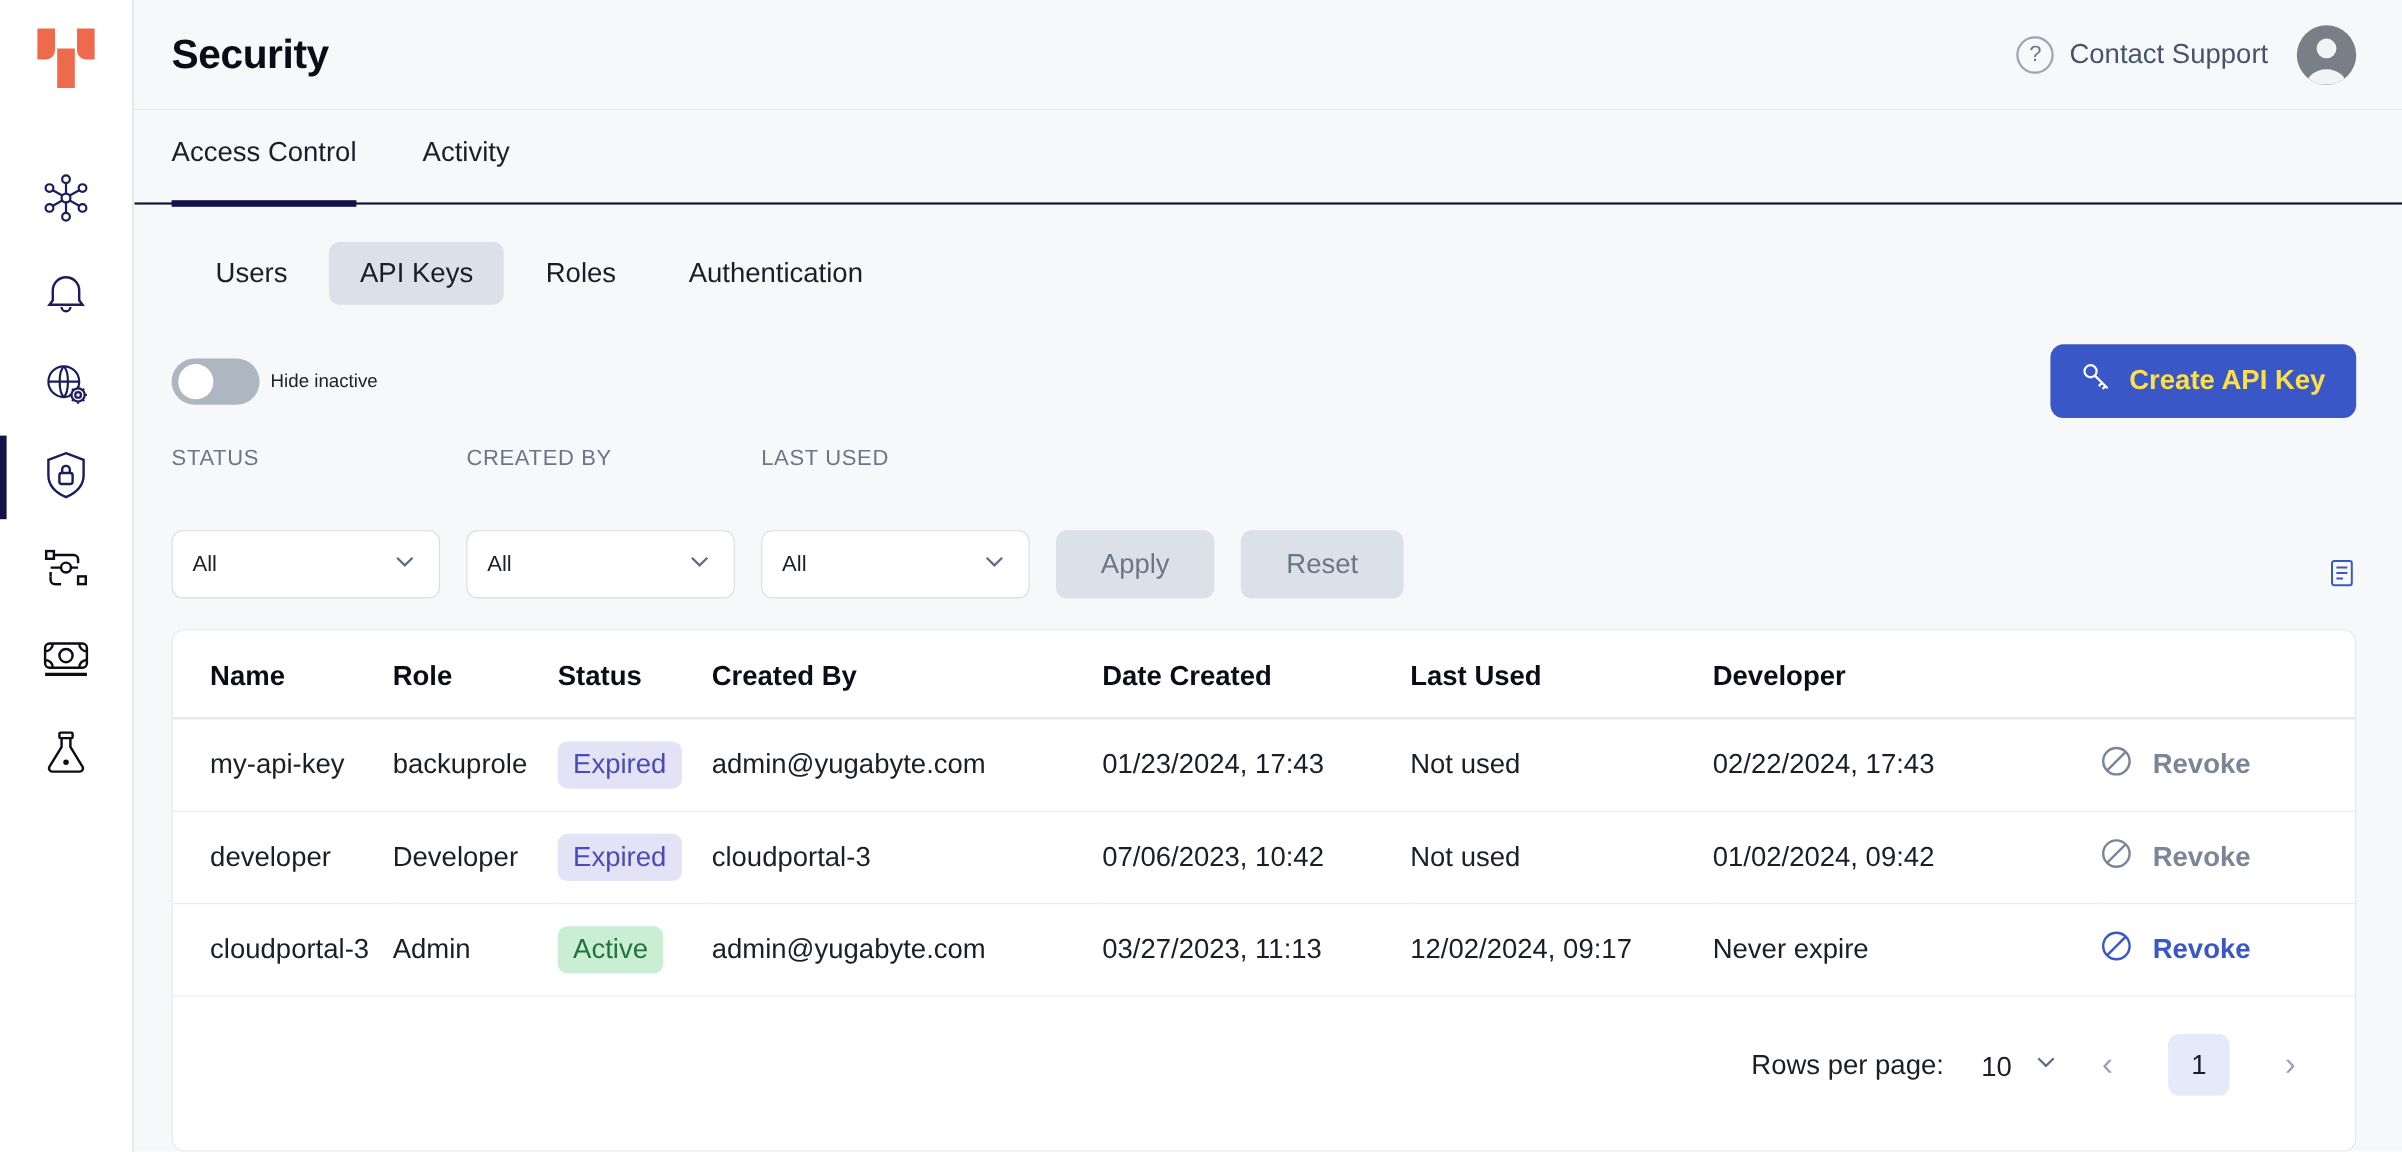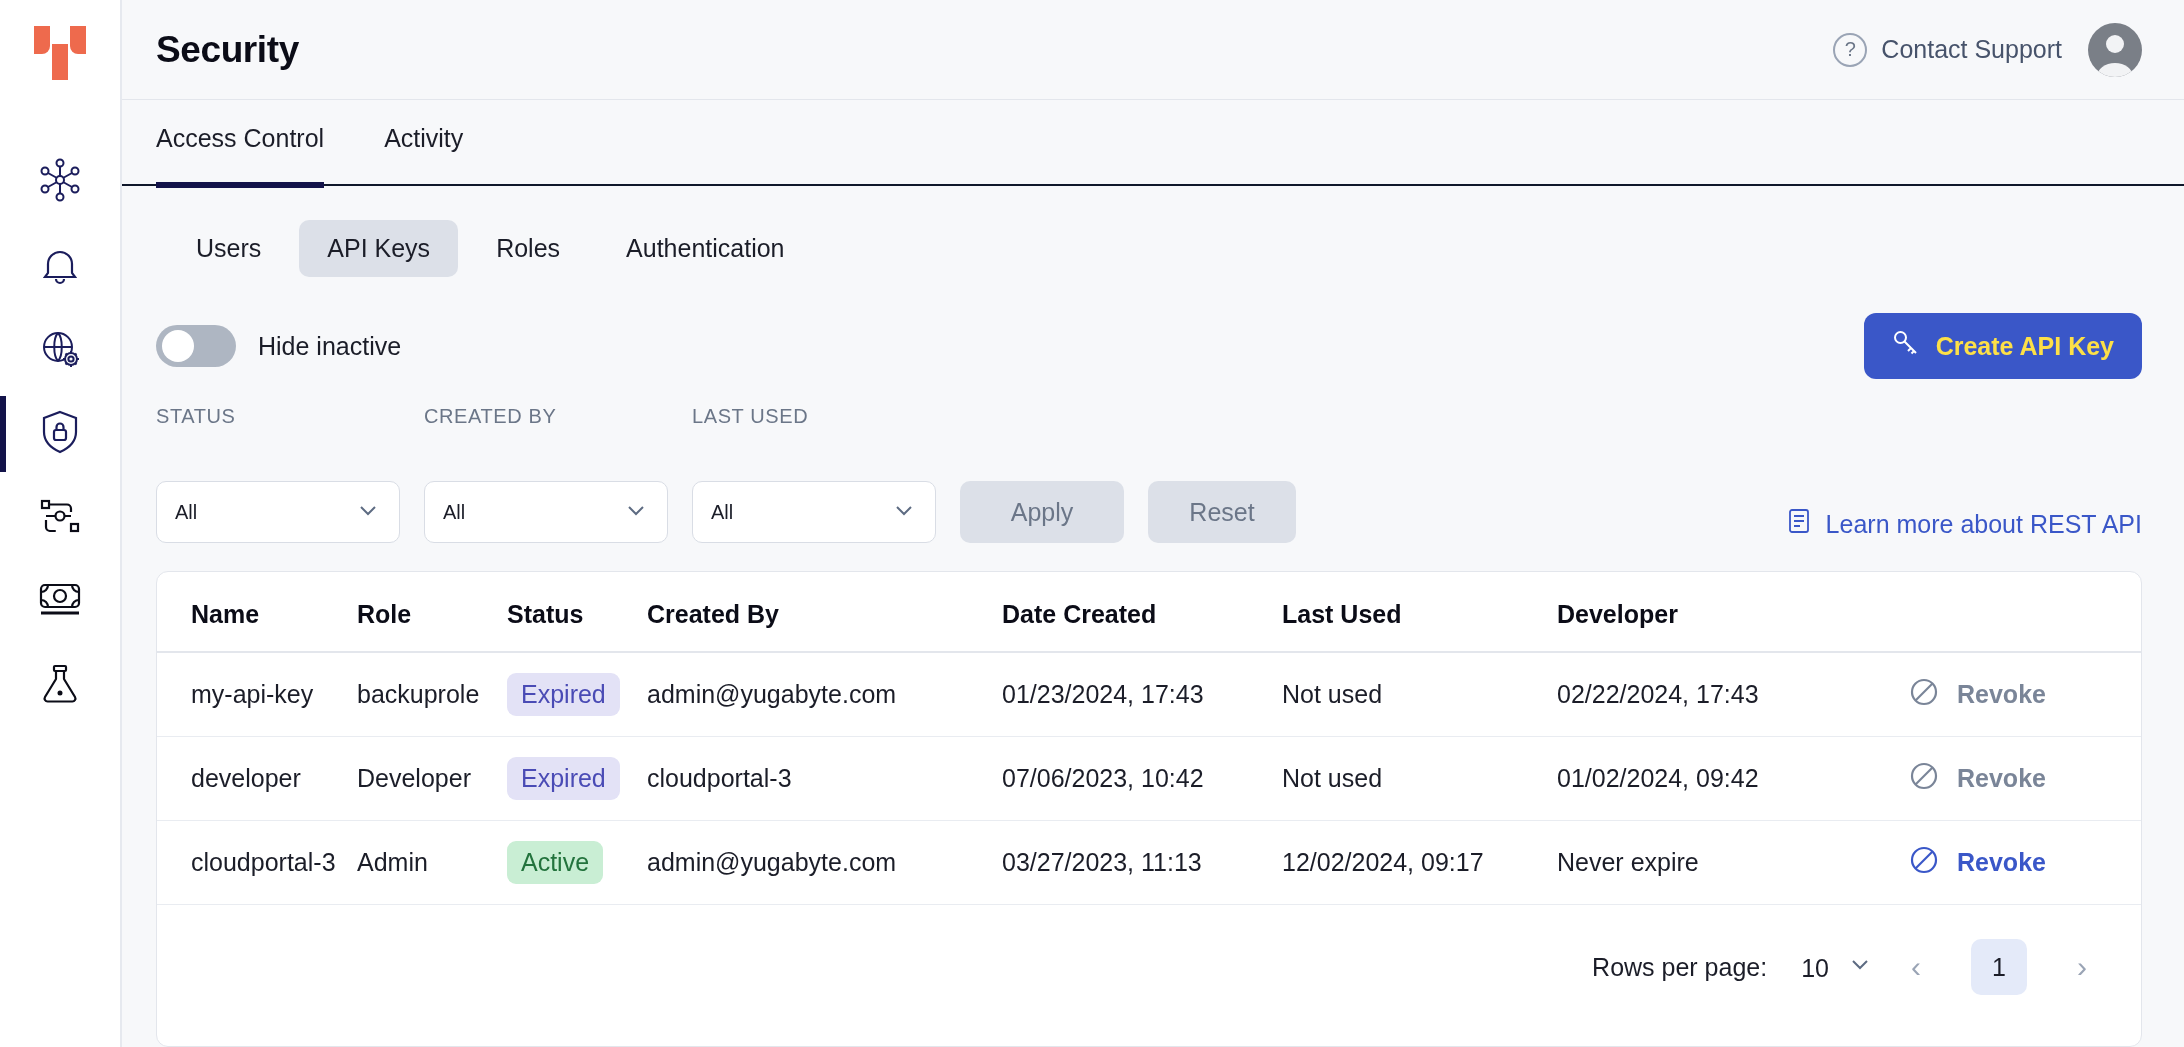--- a/index.html
+++ b/index.html
@@ -110,21 +110,21 @@
   .switch {
     width: 80px; height: 42px; border-radius: 21px;
     background: #aeb6c2; position: relative;
     flex: 0 0 80px;
   }
   .switch .knob {
     position: absolute; top: 5px; left: 6px;
     width: 32px; height: 32px; border-radius: 50%;
     background: #ffffff;
   }
-  .toggle-label { font-size: 25px; color: #1b1d28; margin-left: 22px; }
+  .toggle-label { font-size: 17px; color: #1b1d28; margin-left: 10px; }
   .btn-create {
     margin-left: auto;
     background: #3a57c8; color: #fde047;
     font-size: 25px; font-weight: bold;
     border: none; border-radius: 12px;
     padding: 16px 28px;
     display: flex; align-items: center; gap: 16px;
     cursor: pointer;
   }
 
@@ -142,21 +142,21 @@
   .select {
     width: 244px; height: 62px;
     background: #ffffff; border: 1px solid #d9dde5;
     border-radius: 10px;
     display: flex; align-items: center;
     padding: 0 18px;
     font-size: 20px; color: #1b1d28; margin-top: 41px;
   }
   .select .chev { margin-left: auto; color: #5d6b82; }
   .btn-flat {
-    width: 164px; height: 62px;
+    width: 144px; height: 62px;
     background: #dce0e8; color: #6b7688;
     font-size: 25px; border: none; border-radius: 10px;
     cursor: pointer;
   }
   .btn-flat.reset { width: 148px; }
   .learn-link {
     margin-left: auto;
     display: flex; align-items: center; gap: 14px;
     font-size: 25px; color: #3a57c8;
     padding-bottom: 2px;
@@ -405,21 +405,20 @@
       <button class="btn-flat">Apply</button>
       <button class="btn-flat reset">Reset</button>
 
       <div class="learn-link">
         <span>
           <svg width="26" height="28" viewBox="0 0 26 28" fill="none" stroke="#3a57c8" stroke-width="1.8">
             <rect x="4" y="3" width="18" height="22" rx="2"></rect>
             <path d="M8 9h10M8 14h10M8 19h6"></path>
           </svg>
         </span>
-        <span>Learn more about REST API</span>
       </div>
     </div>
 
     <div class="card">
       <table>
         <thead>
           <tr>
             <th class="c-name">Name</th>
             <th class="c-role">Role</th>
             <th class="c-status">Status</th>

